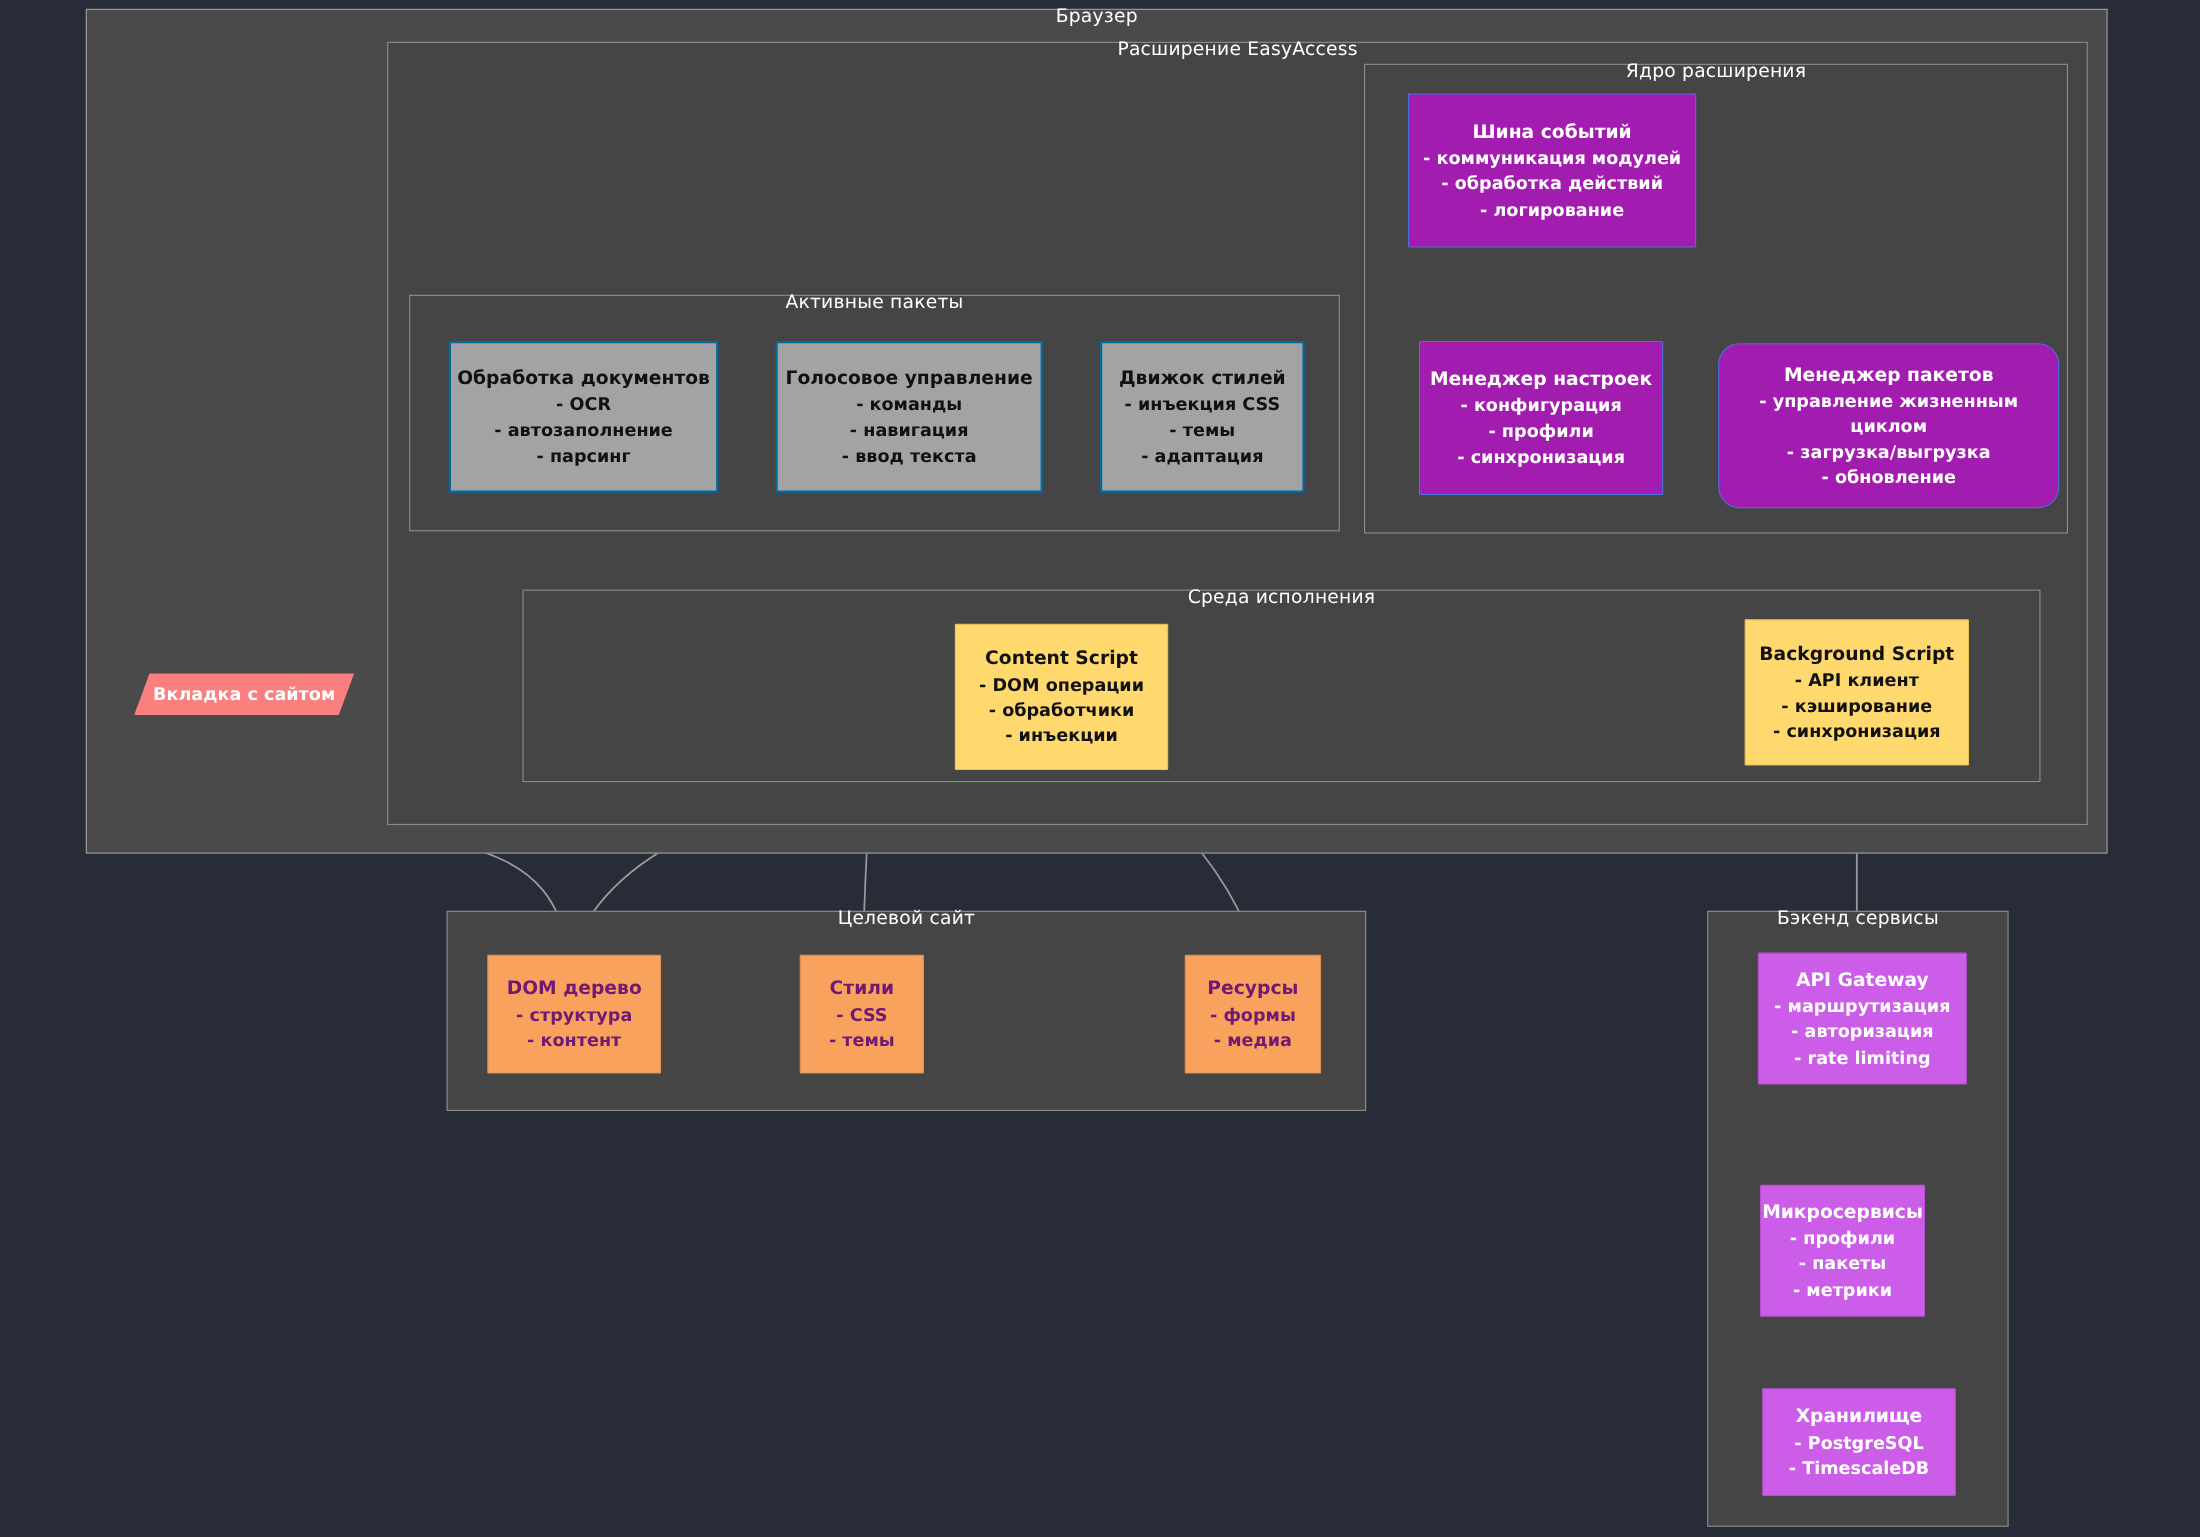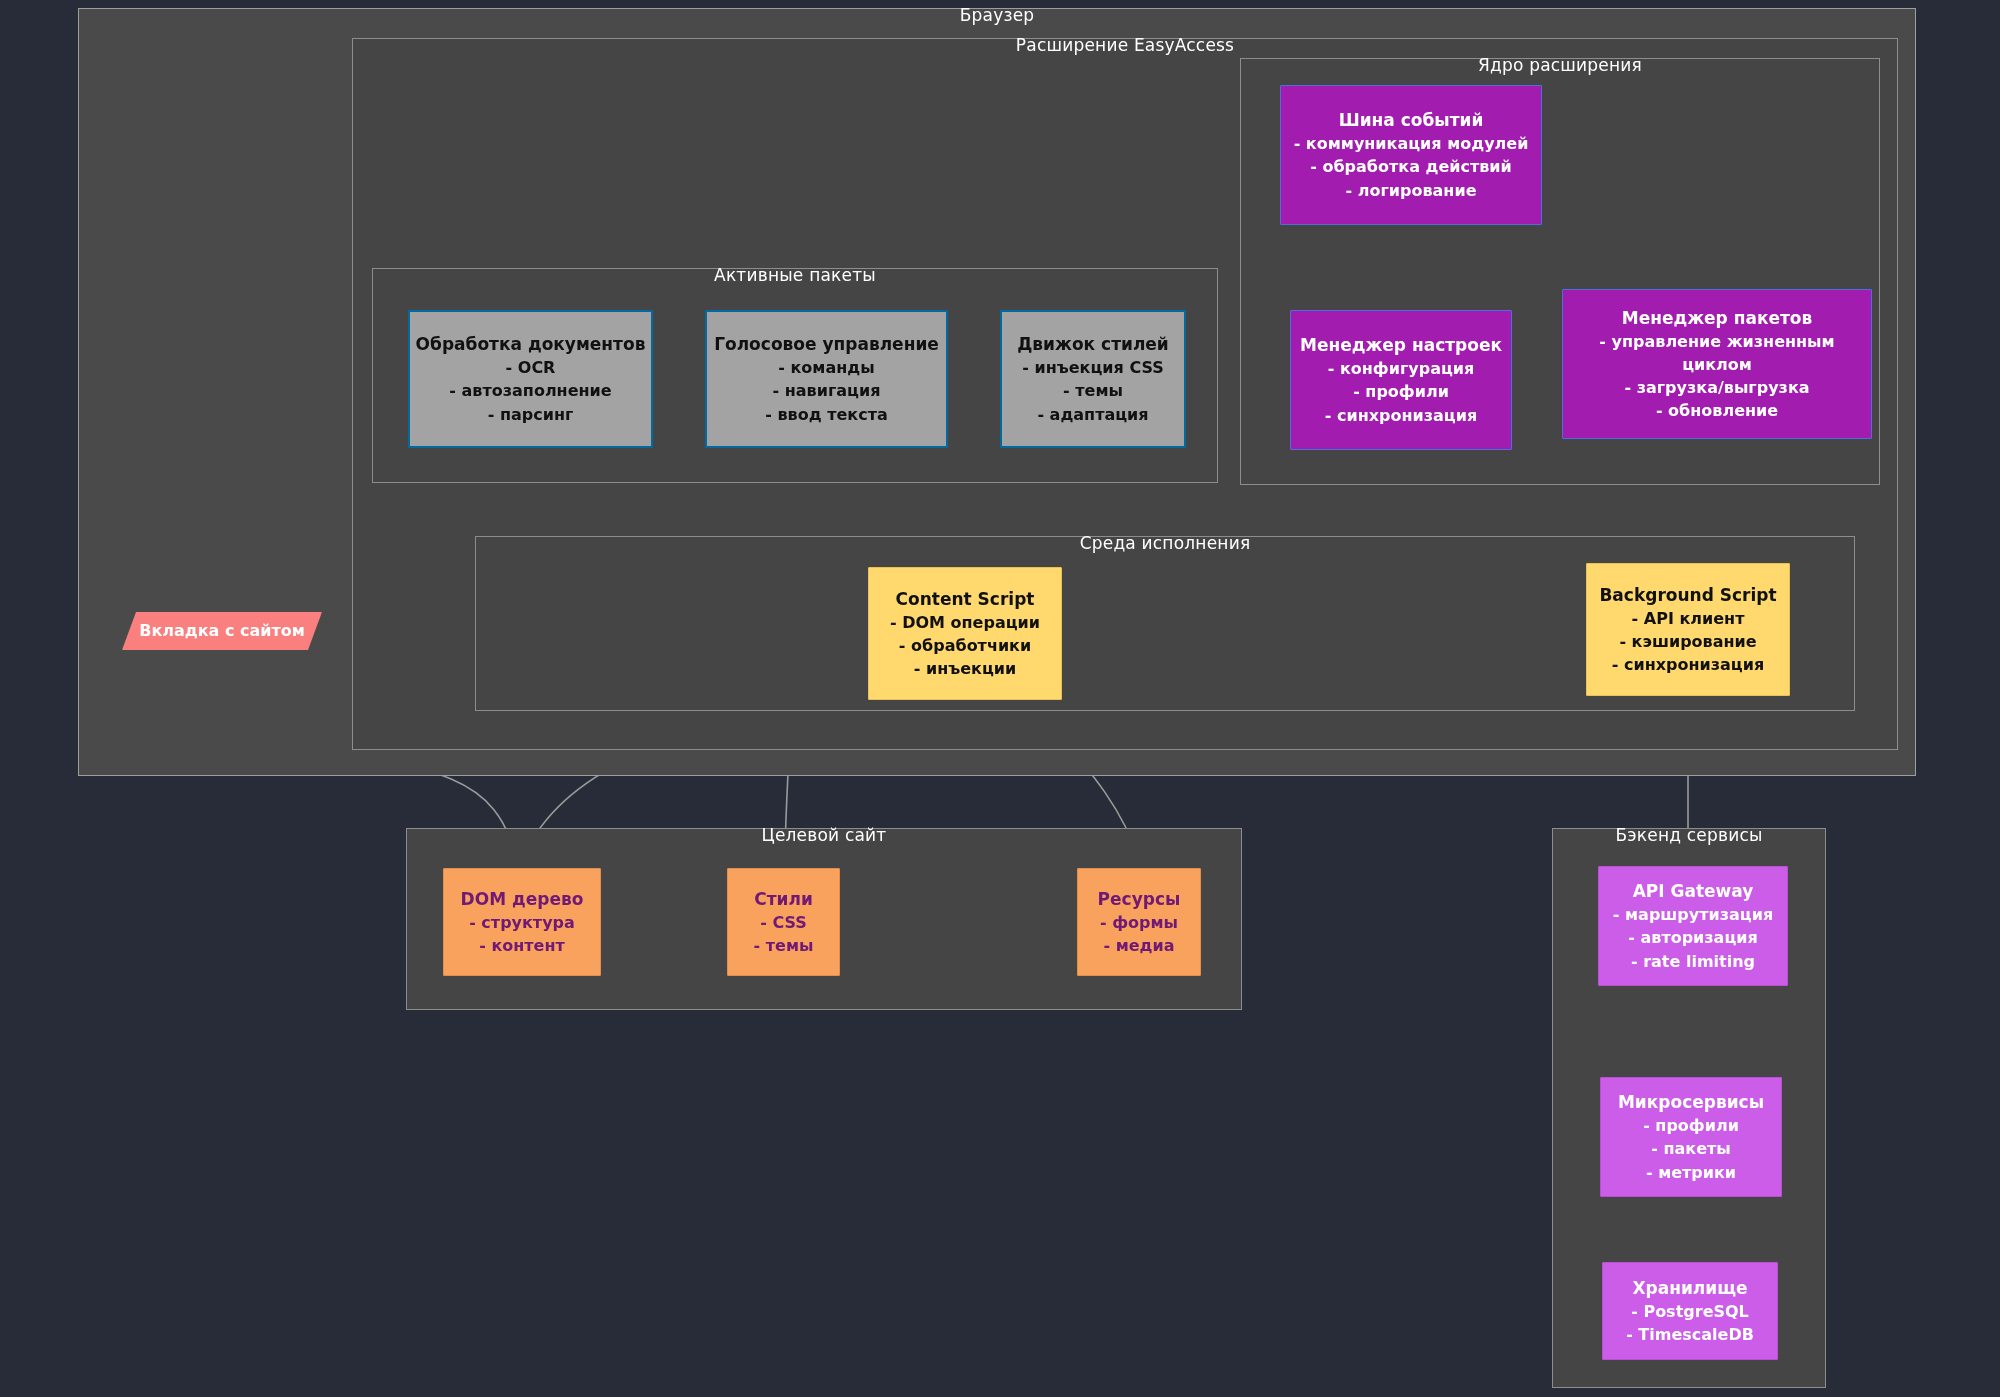--- a/index.html
+++ b/index.html
@@ -180,21 +180,21 @@
     <div class="line">- логирование</div>
   </div>
 
   <div class="node blue" style="left:1290px; top:310px; width:222px; height:140px;">
     <div class="title">Менеджер настроек</div>
     <div class="line">- конфигурация</div>
     <div class="line">- профили</div>
     <div class="line">- синхронизация</div>
   </div>
 
-  <div class="node blue wrapline" style="left:1562px; top:289px; width:310px; height:150px;">
+  <div class="node blue wrapline" style="left:1562px; top:312px; width:310px; height:150px;border-radius:19px;">
     <div class="title">Менеджер пакетов</div>
     <div class="line">- управление жизненным циклом</div>
     <div class="line">- загрузка/выгрузка</div>
     <div class="line">- обновление</div>
   </div>
 
   <div class="node green" style="left:408px; top:310px; width:245px; height:138px;">
     <div class="title">Обработка документов</div>
     <div class="line">- OCR</div>
     <div class="line">- автозаполнение</div>
@@ -247,21 +247,21 @@
     <div class="line">- медиа</div>
   </div>
 
   <div class="node purple" style="left:1598px; top:866px; width:190px; height:120px;">
     <div class="title">API Gateway</div>
     <div class="line">- маршрутизация</div>
     <div class="line">- авторизация</div>
     <div class="line">- rate limiting</div>
   </div>
 
-  <div class="node purple" style="left:1600px; top:1077px; width:182px; height:120px;">
+  <div class="node purple" style="left:1600px; top:1077px; width:150px; height:120px;">
     <div class="title">Микросервисы</div>
     <div class="line">- профили</div>
     <div class="line">- пакеты</div>
     <div class="line">- метрики</div>
   </div>
 
   <div class="node purple" style="left:1602px; top:1262px; width:176px; height:98px;">
     <div class="title">Хранилище</div>
     <div class="line">- PostgreSQL</div>
     <div class="line">- TimescaleDB</div>

